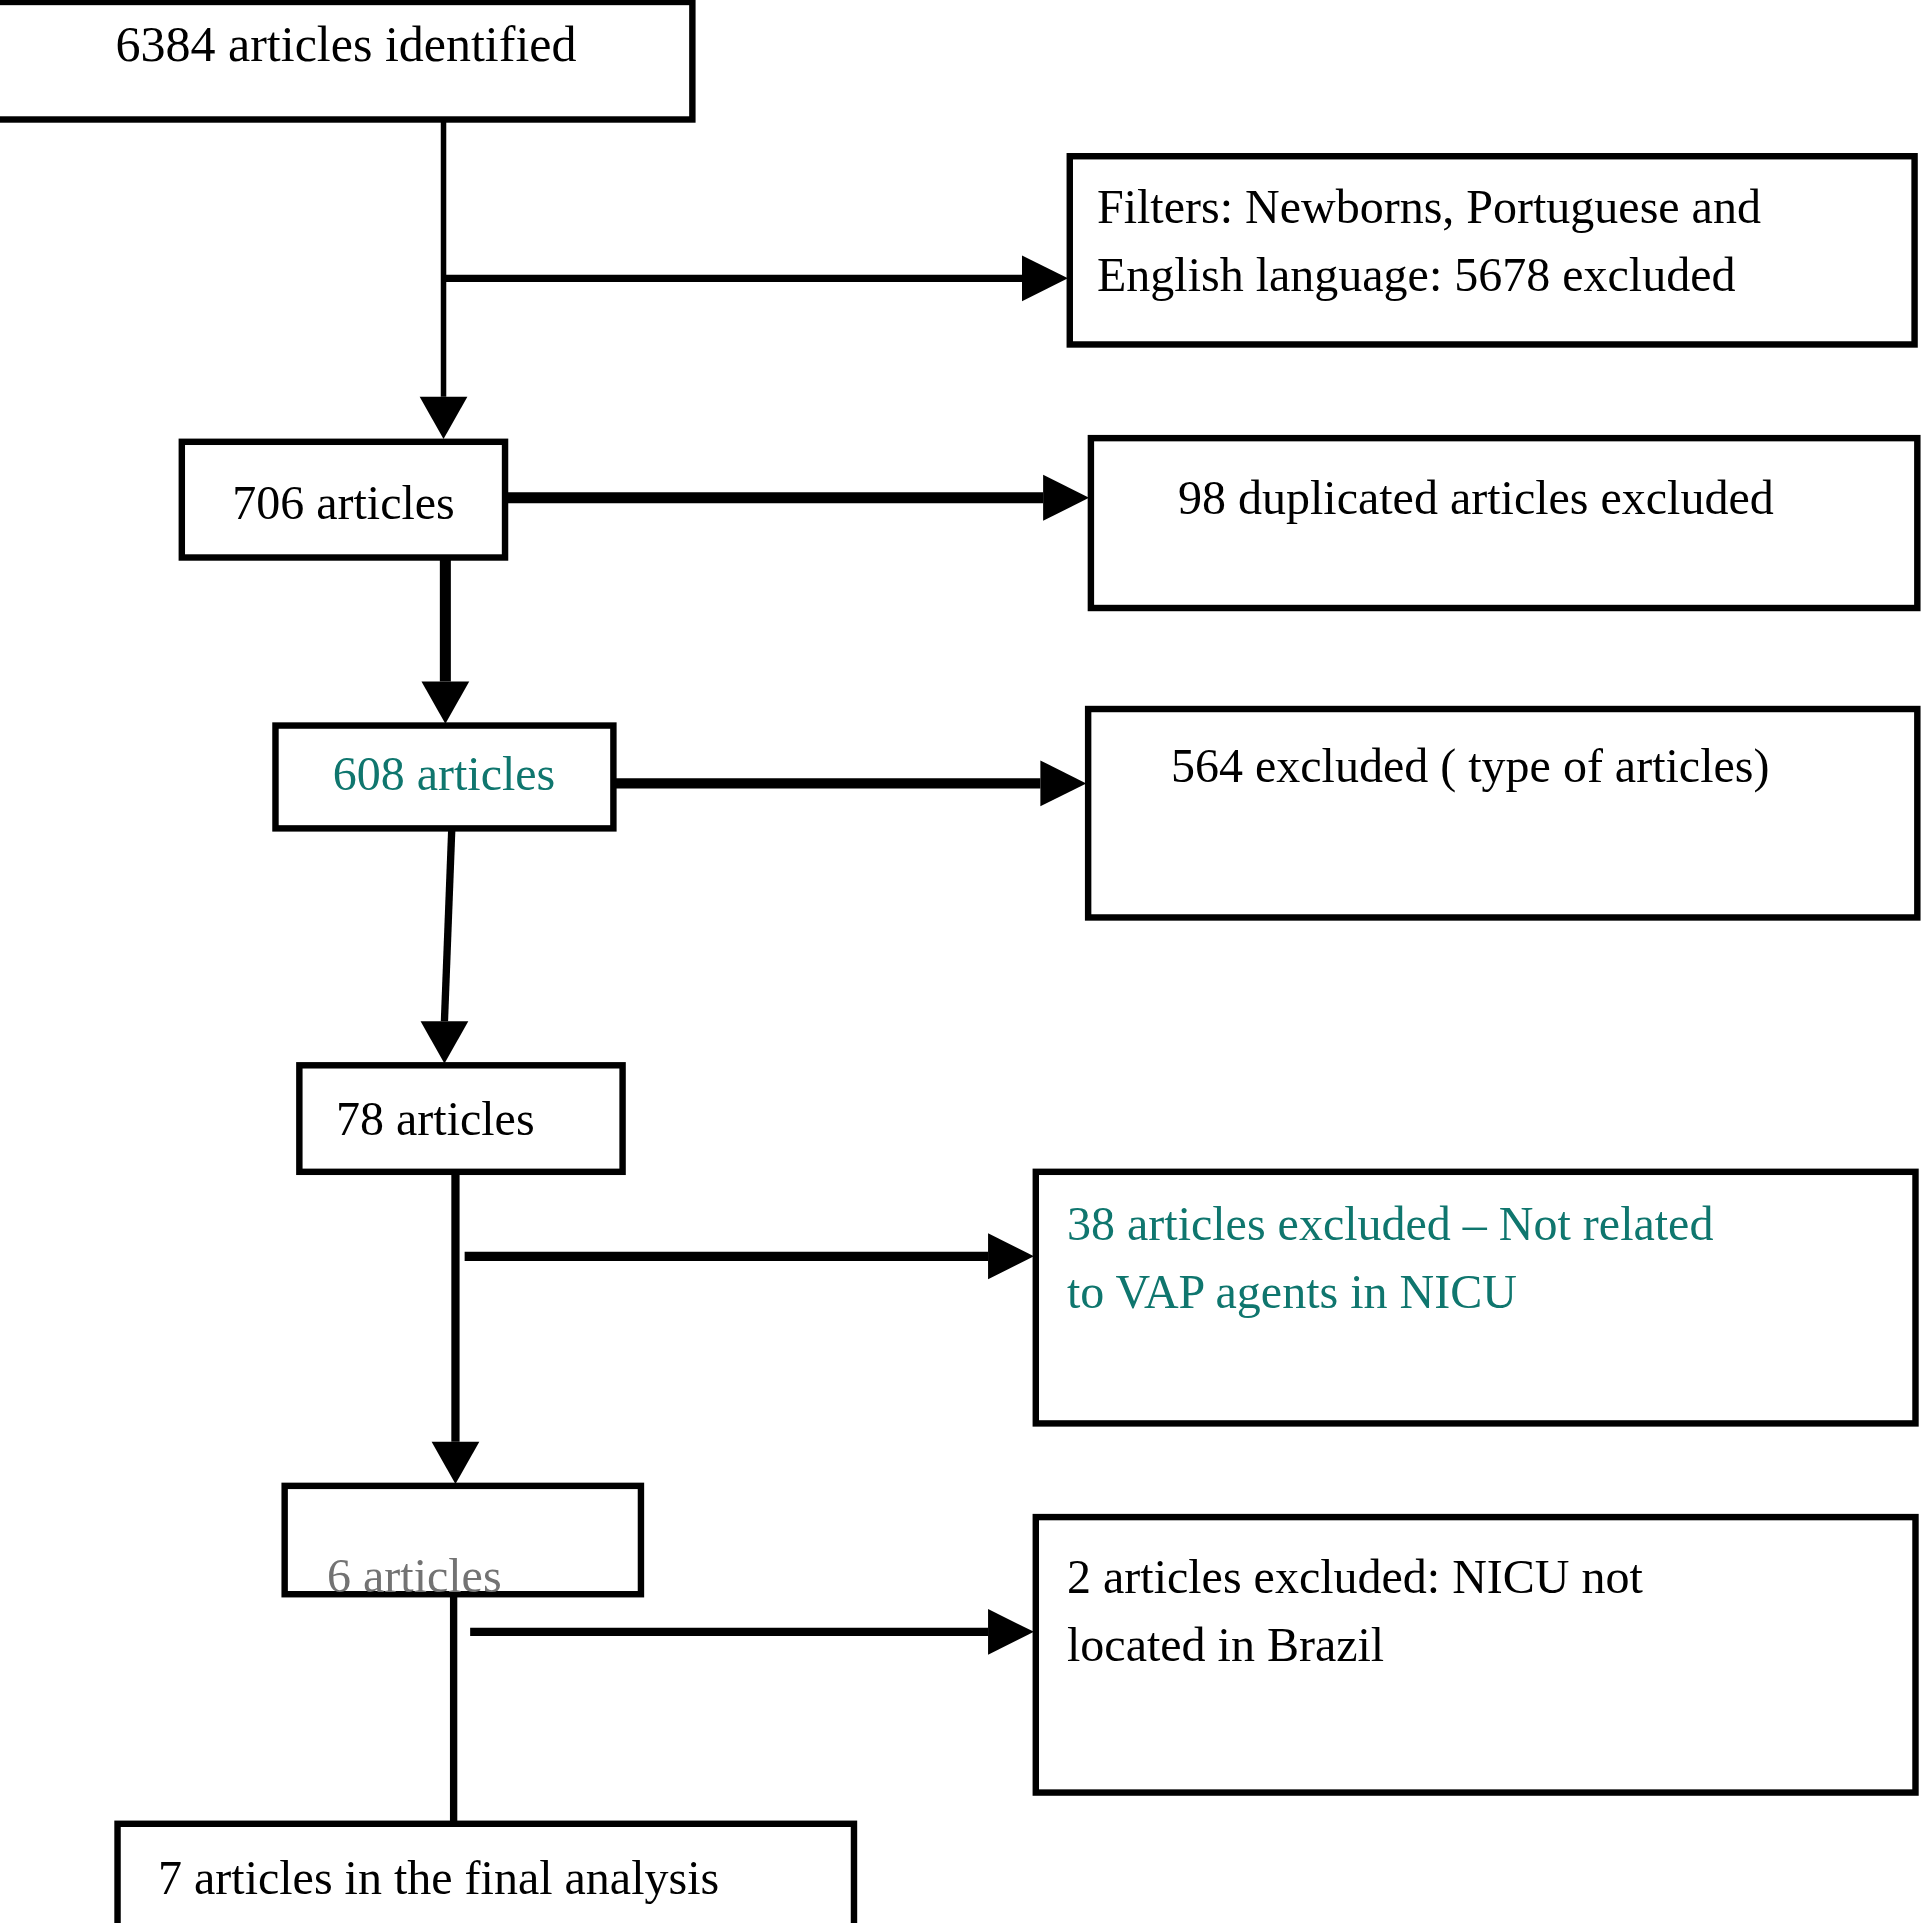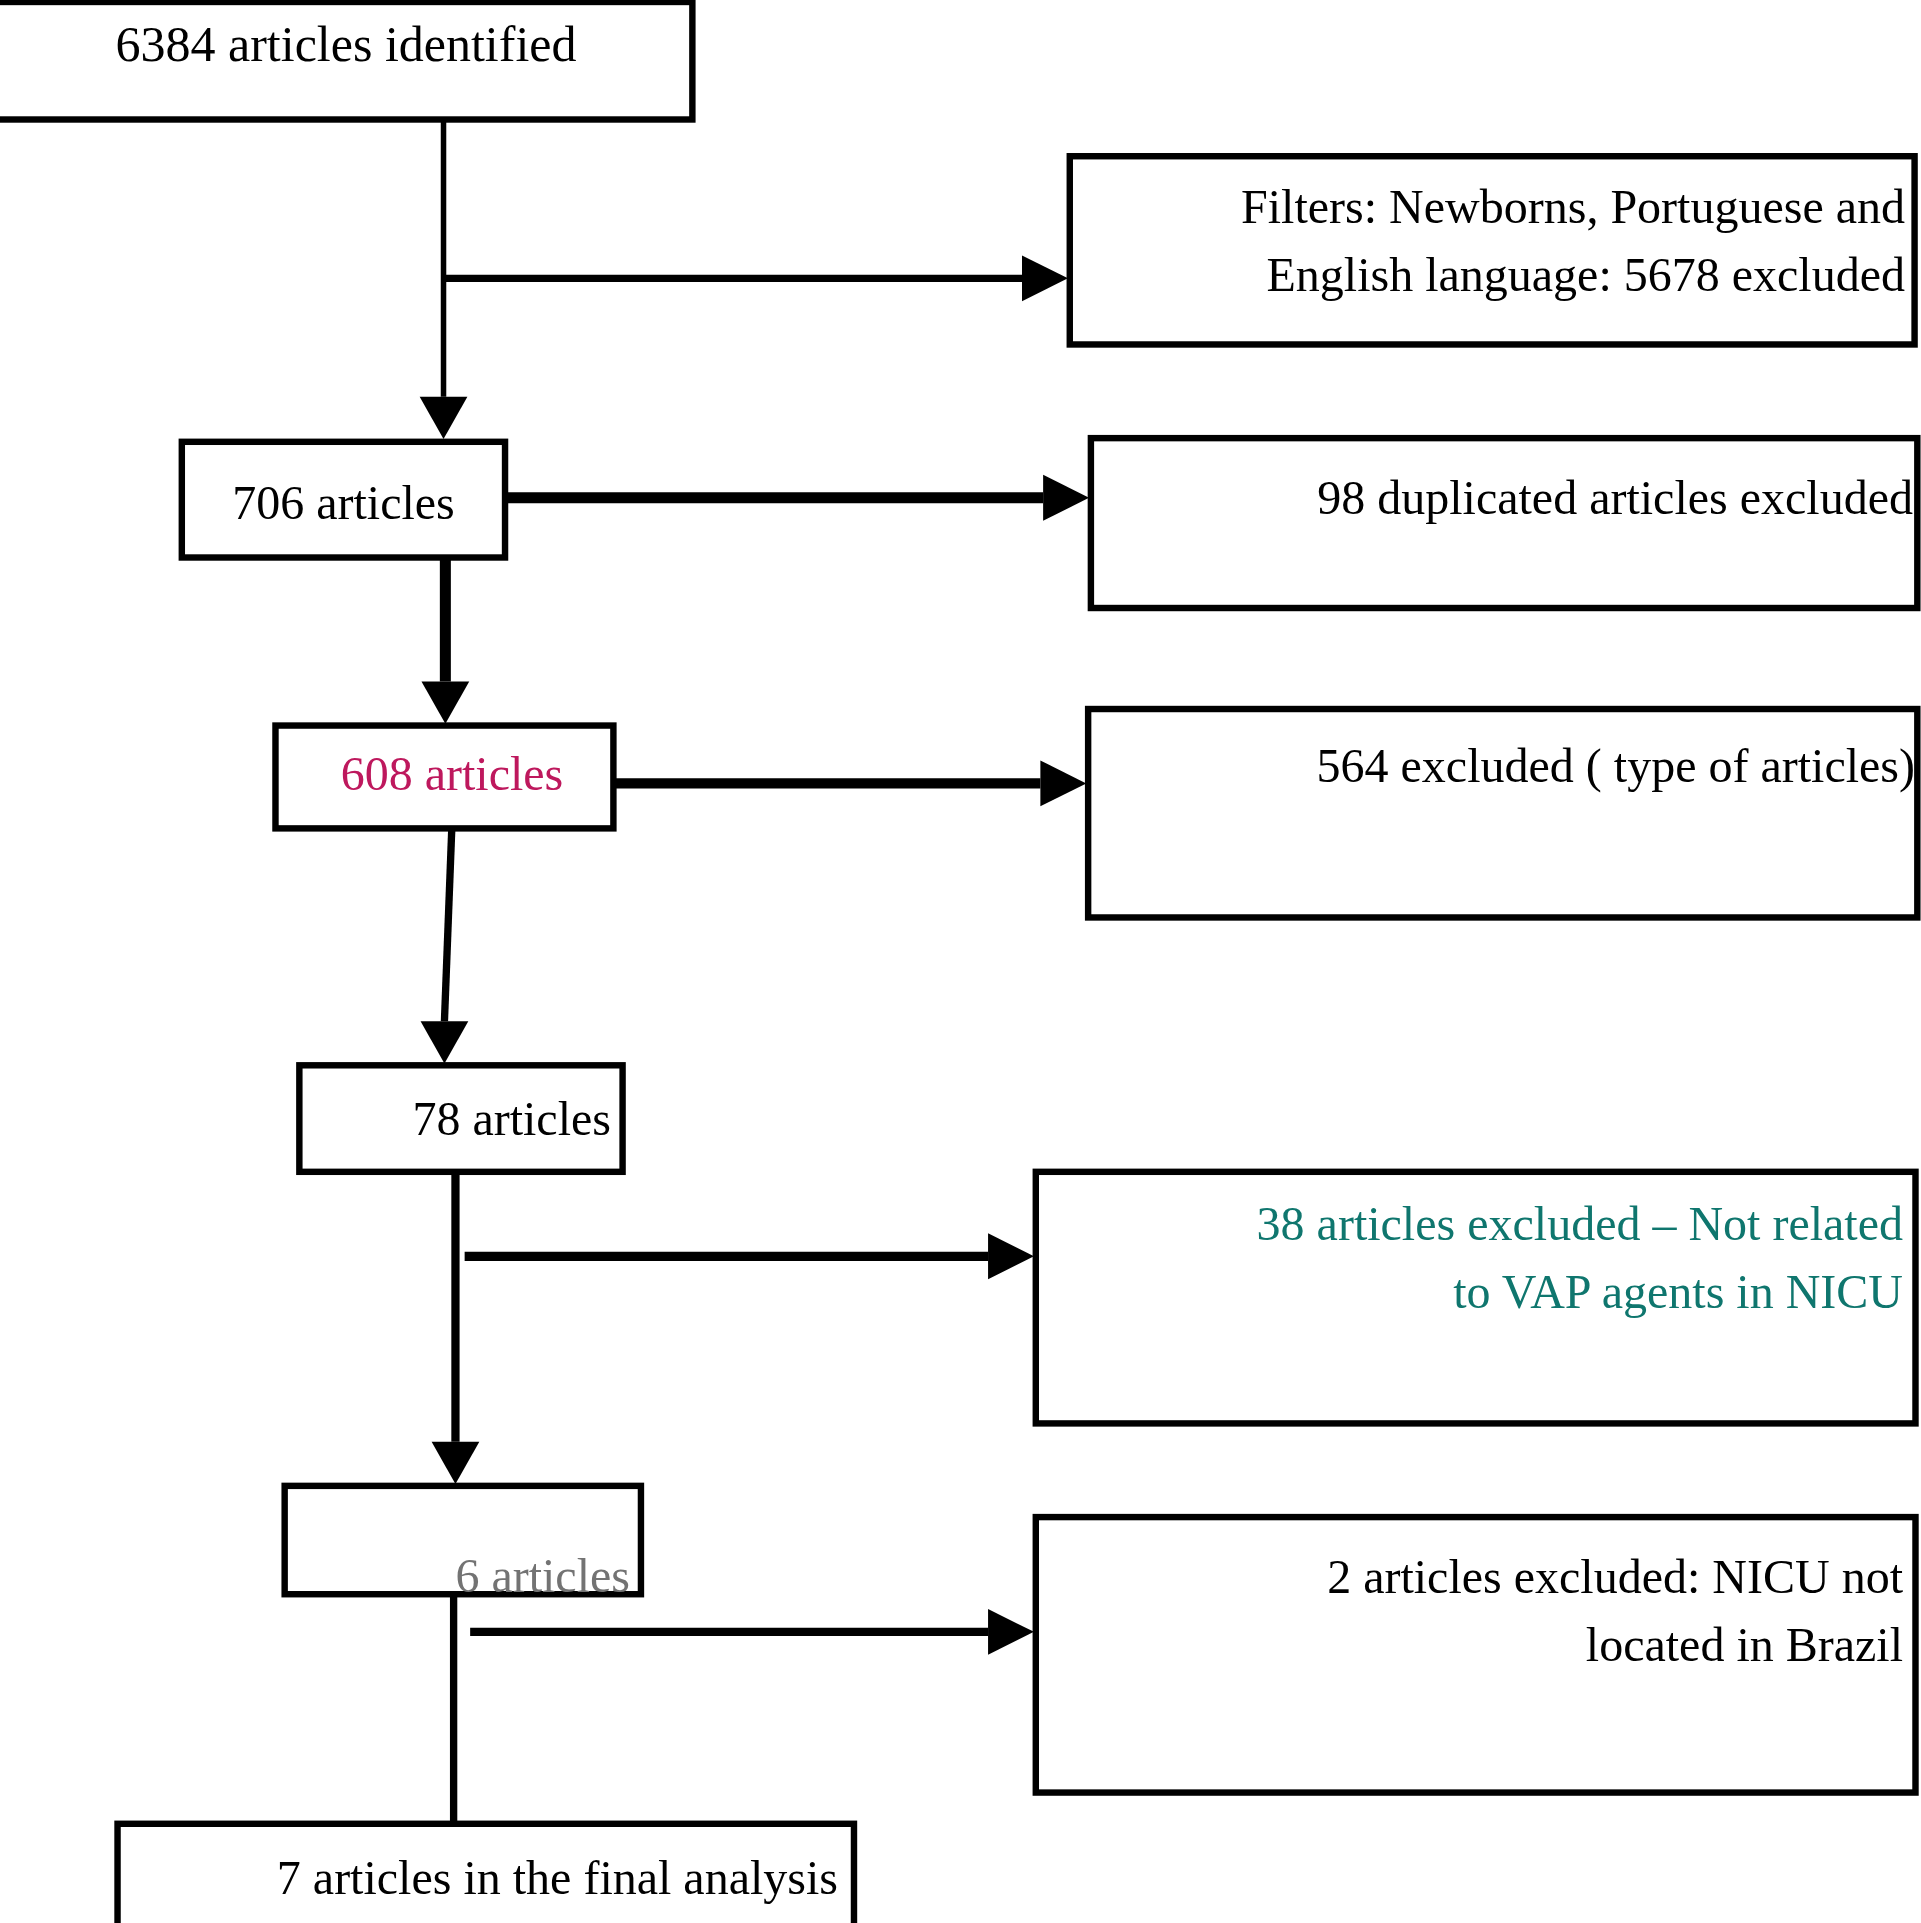--- a/index.html
+++ b/index.html
@@ -42,21 +42,21 @@
     font-family: "Liberation Serif", "DejaVu Serif", serif;
     font-size: 48px;
     line-height: 1.42;
     white-space: pre-line;
     pointer-events: none;
   }
   .node-label.center {
     text-align: center;
   }
   .node-label.left {
-    text-align: right;
+    text-align: left;
   }
 </style>
 </head>
 <body>
 
 <div id="flow-root">
   <svg id="flow-svg" viewBox="0 0 2092 2095" xmlns="http://www.w3.org/2000/svg">
     <g id="connector-layer">
         <g>
           <path d="M480,132 L486,132 L486,432 L480,432 Z" fill="#000000" class="conn-head"></path>
@@ -111,21 +111,21 @@
         <rect x="1128" y="1652" width="958" height="300" fill="#ffffff" stroke="#000000" stroke-width="7" class="box-rect"></rect>
         <rect x="128" y="1986" width="802" height="120" fill="#ffffff" stroke="#000000" stroke-width="7" class="box-rect"></rect>
       </g>
   </svg>
   <div id="label-layer">
       <div class="node-label center" style="left: 0px; top: 9.2px; width: 692px; font-size: 50px; color: rgb(0, 0, 0);">6384 articles identified</div>
       <div class="node-label left" style="left: 1097px; top: 173px; width: 808px; font-size: 48px; color: rgb(0, 0, 0);">Filters: Newborns, Portuguese and
 English language: 5678 excluded</div>
       <div class="node-label center" style="left: 182px; top: 469px; width: 323px; font-size: 48px; color: rgb(0, 0, 0);">706 articles</div>
       <div class="node-label left" style="left: 1178px; top: 464px; width: 735px; font-size: 48px; color: rgb(0, 0, 0);">98 duplicated articles excluded</div>
-      <div class="node-label center" style="left: 283px; top: 740px; width: 338px; font-size: 48px; color: #be185d;">608 articles</div>
+      <div class="node-label center" style="left: 275px; top: 740px; width: 338px; font-size: 48px; color: #0f766e;">608 articles</div>
       <div class="node-label left" style="left: 1171px; top: 732px; width: 744px; font-size: 48px; color: rgb(0, 0, 0);">564 excluded ( type of articles)</div>
       <div class="node-label left" style="left: 336px; top: 1085px; width: 275px; font-size: 48px; color: rgb(0, 0, 0);">78 articles</div>
       <div class="node-label left" style="left: 1067px; top: 1190px; width: 836px; font-size: 48px; color: #0f766e;">38 articles excluded – Not related
 to VAP agents in NICU</div>
       <div class="node-label left" style="left: 327px; top: 1542px; width: 303px; font-size: 48px; color: #737373;">6 articles</div>
       <div class="node-label left" style="left: 1067px; top: 1535px; width: 836px; font-size: 48px; color: rgb(0, 0, 0); margin-top: 8px;">2 articles excluded: NICU not
 located in Brazil</div>
       <div class="node-label left" style="left: 158px; top: 1844px; width: 680px; font-size: 48px; color: rgb(0, 0, 0);">7 articles in the final analysis</div>
     </div>
 </div>

